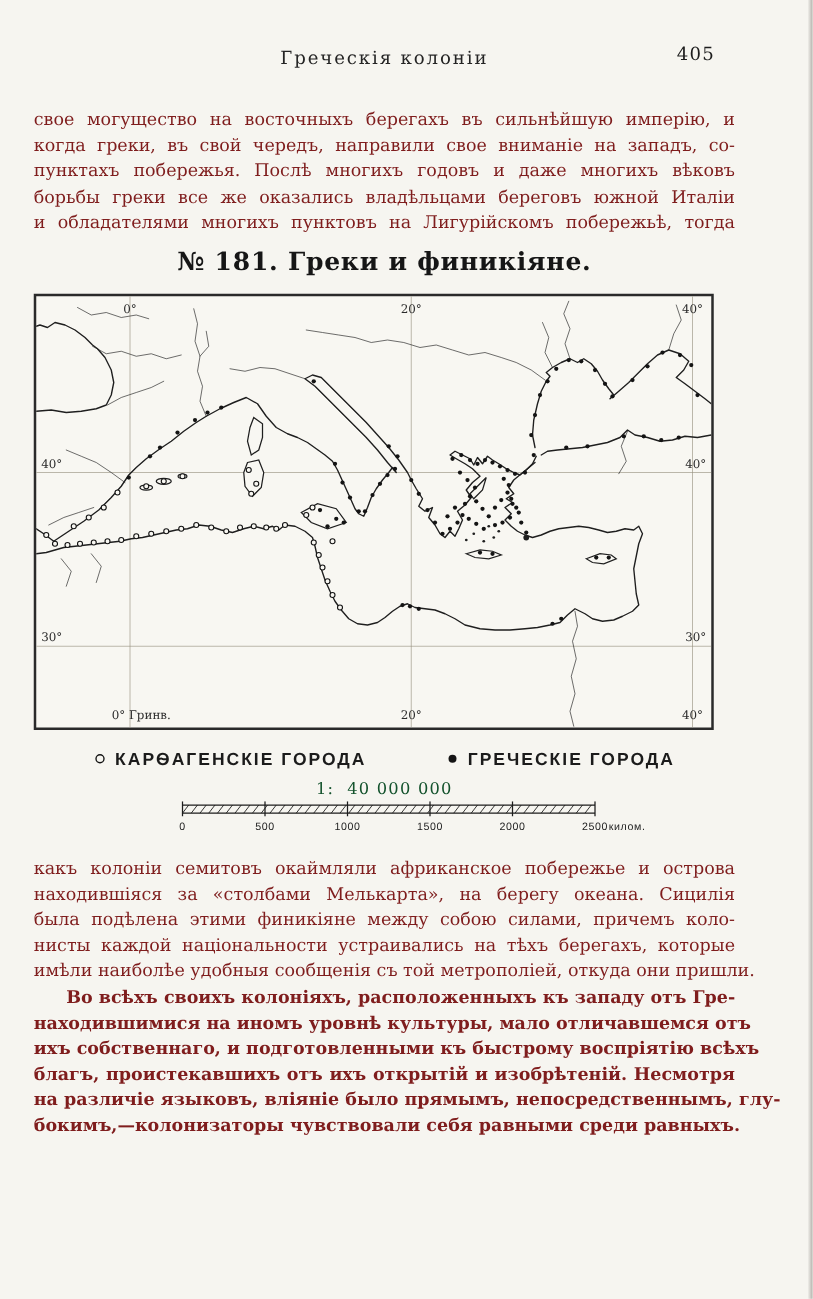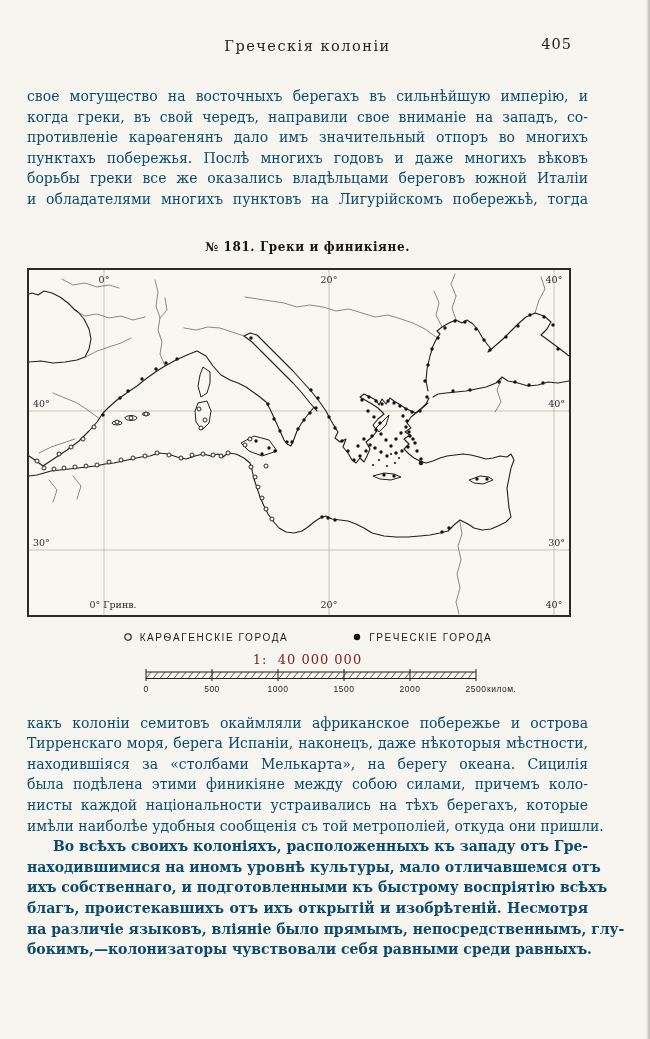--- a/index.html
+++ b/index.html
@@ -12,64 +12,63 @@
   .scan-edge{position:absolute;top:0;right:0;width:4px;height:1039px;
     background:linear-gradient(to right, rgba(0,0,0,0), rgba(60,55,48,0.35));}
   
   .running-head{position:relative;height:20px;text-align:center;}
   .head-title{font-size:14.5px;letter-spacing:1.5px;color:#242424;margin-top:24px;}
   .page-num{position:absolute;right:16px;top:0;font-size:14.5px;letter-spacing:1px;}
   
   .para{margin-top:30px;}
   .para + .para{margin-top:0;font-weight:bold;}
   .textline{
-    font-size:14px;line-height:20.6px;color:#0c4a6e;
+    font-size:14px;line-height:20.6px;color:#7f1d1d;
     text-align:justify;text-align-last:justify;
     overflow:visible;white-space:nowrap;
   }
   .indent{text-indent:26px;}
   
-  .caption{margin-top:30px;text-align:center;font-weight:bold;font-size:12px;letter-spacing:0.6px;color:#161616;}
+  .caption{margin-top:8px;text-align:center;font-weight:bold;font-size:20px;letter-spacing:0.6px;color:#161616;}
   .map-figure{margin:14px 0 0 0;padding:0;}
   .map-frame{width:540px;height:345px;border:2px solid #2a2a2a;background:#f8f7f2;}
   .map-svg{display:block;}
   .coast{fill:none;stroke:#1f1f1f;stroke-width:1.1;stroke-linejoin:round;stroke-linecap:round;}
   .river{fill:none;stroke:#2c2c2c;stroke-width:0.55;stroke-linecap:round;}
   .island{fill:#f8f7f2;stroke:#1f1f1f;stroke-width:1;}
   .islet{fill:#1f1f1f;}
   .graticule line{stroke:#97917f;stroke-width:0.5;}
   .maplabel{font-family:"DejaVu Serif", serif;font-size:9.5px;fill:#2b2b2b;}
   #greek-dots circle{fill:#141414;}
   #punic-dots circle{fill:#f8f7f2;stroke:#141414;stroke-width:0.9;}
   
   .legend{margin-top:15px;display:flex;justify-content:center;gap:64px;align-items:center;}
   .legend-item{display:flex;align-items:center;gap:7px;
-    font-family:"Liberation Sans", sans-serif;font-size:10px;font-weight:normal;letter-spacing:1.6px;color:#1b1b1b;}
+    font-family:"Liberation Sans", sans-serif;font-size:14px;font-weight:bold;letter-spacing:1.6px;color:#1b1b1b;}
   .legend-marker{display:block;}
-  .scale-ratio{margin-top:9px;text-align:center;font-size:13px;letter-spacing:1px;white-space:pre;color:#7f1d1d;}
+  .scale-ratio{margin-top:9px;text-align:center;font-size:13px;letter-spacing:1px;white-space:pre;color:#14532d;}
   .scalebar-wrap{margin-top:2px;text-align:center;}
   .scalebar-wrap svg{display:inline-block;transform:translateX(28px);}
   .sb-line{stroke:#1c1c1c;stroke-width:1;}
   .sb-hatch{stroke:#1c1c1c;stroke-width:0.7;fill:none;}
   .sb-label{font-family:"Liberation Sans", sans-serif;font-size:8.5px;fill:#222;letter-spacing:0.5px;}
 </style>
 </head>
 <body>
 
 <div class="page">
 
   <div class="running-head">
     <span class="head-title">Греческія колоніи</span>
     <span class="page-num">405</span>
   </div>
 
   <div class="para">
       <div class="textline">свое могущество на восточныхъ берегахъ въ сильнѣйшую имперію, и</div>
       <div class="textline">когда греки, въ свой чередъ, направили свое вниманіе на западъ, со-</div>
-      <div class="textline">противленіе карѳагенянъ дало имъ значительный отпоръ во многихъ</div>
       <div class="textline">пунктахъ побережья. Послѣ многихъ годовъ и даже многихъ вѣковъ</div>
       <div class="textline">борьбы греки все же оказались владѣльцами береговъ южной Италіи</div>
       <div class="textline">и обладателями многихъ пунктовъ на Лигурійскомъ побережьѣ, тогда</div>
     </div>
 
   <div class="caption">№ 181. Греки и финикіяне.</div>
 
   <figure class="map-figure" style="margin:14px 0 0 0;">
     <div class="map-frame">
       <svg id="map-svg" class="map-svg" width="540" height="345" viewBox="0 0 540 345">
@@ -319,21 +318,20 @@
         <text class="sb-label" x="208" y="23" text-anchor="middle">1500</text>
         <text class="sb-label" x="274" y="23" text-anchor="middle">2000</text>
         <text class="sb-label" x="340" y="23" text-anchor="middle">2500</text>
         <text class="sb-label" x="351" y="23" text-anchor="start">килом.</text>
       </svg>
     </div>
   </figure>
 
   <div class="para" style="margin-top:10px;">
       <div class="textline">какъ колоніи семитовъ окаймляли африканское побережье и острова</div>
-      <div class="textline">Тирренскаго моря, берега Испаніи, наконецъ, даже нѣкоторыя мѣстности,</div>
       <div class="textline">находившіяся за «столбами Мелькарта», на берегу океана. Сицилія</div>
       <div class="textline">была подѣлена этими финикіяне между собою силами, причемъ коло-</div>
       <div class="textline">нисты каждой національности устраивались на тѣхъ берегахъ, которые</div>
       <div class="textline">имѣли наиболѣе удобныя сообщенія съ той метрополіей, откуда они пришли.</div>
     </div>
   <div class="para para-indent">
       <div class="textline indent">Во всѣхъ своихъ колоніяхъ, расположенныхъ къ западу отъ Гре-</div>
       <div class="textline">находившимися на иномъ уровнѣ культуры, мало отличавшемся отъ</div>
       <div class="textline">ихъ собственнаго, и подготовленными къ быстрому воспріятію всѣхъ</div>
       <div class="textline">благъ, проистекавшихъ отъ ихъ открытій и изобрѣтеній. Несмотря</div>

